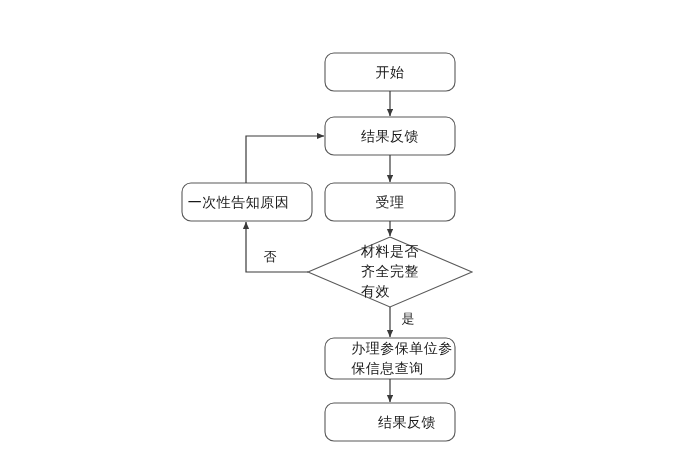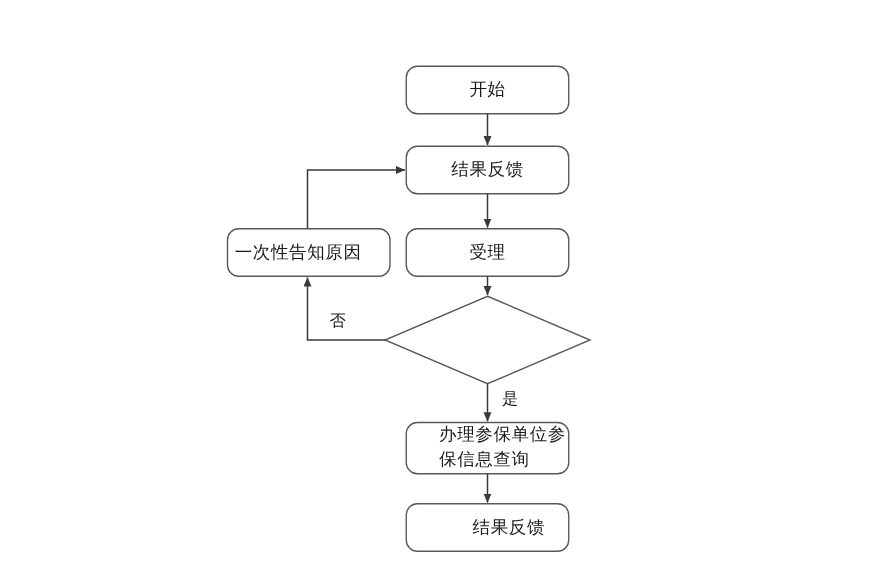--- a/index.html
+++ b/index.html
@@ -87,20 +87,23 @@
   </svg>
 
   <div class="node-label" style="left:325px; top:53px; width:130px; height:38px;">开始</div>
 
   <div class="node-label" style="left:325px; top:117px; width:130px; height:38px;">结果反馈</div>
 
   <div class="node-label" style="left:325px; top:183px; width:130px; height:38px;">受理</div>
 
   <div class="node-label" style="left:182px; top:183px; width:113px; height:38px;border-radius:18px;">一次性告知原因</div>
 
+  <div class="node-label" style="left:308px; top:237px; width:164px; height:70px; line-height:20px;">材料是否
+齐全完整
+有效</div>
 
   <div class="node-label" style="left:325px; top:338px; width:130px; height:41px; line-height:20px;margin-left:12px;">办理参保单位参
 保信息查询</div>
 
   <div class="node-label" style="left:342px; top:403px; width:130px; height:38px;">结果反馈</div>
 
   <div class="edge-label" style="left:256px; top:249px; width:28px;">否</div>
 
   <div class="edge-label" style="left:394px; top:311px; width:28px;">是</div>
 

